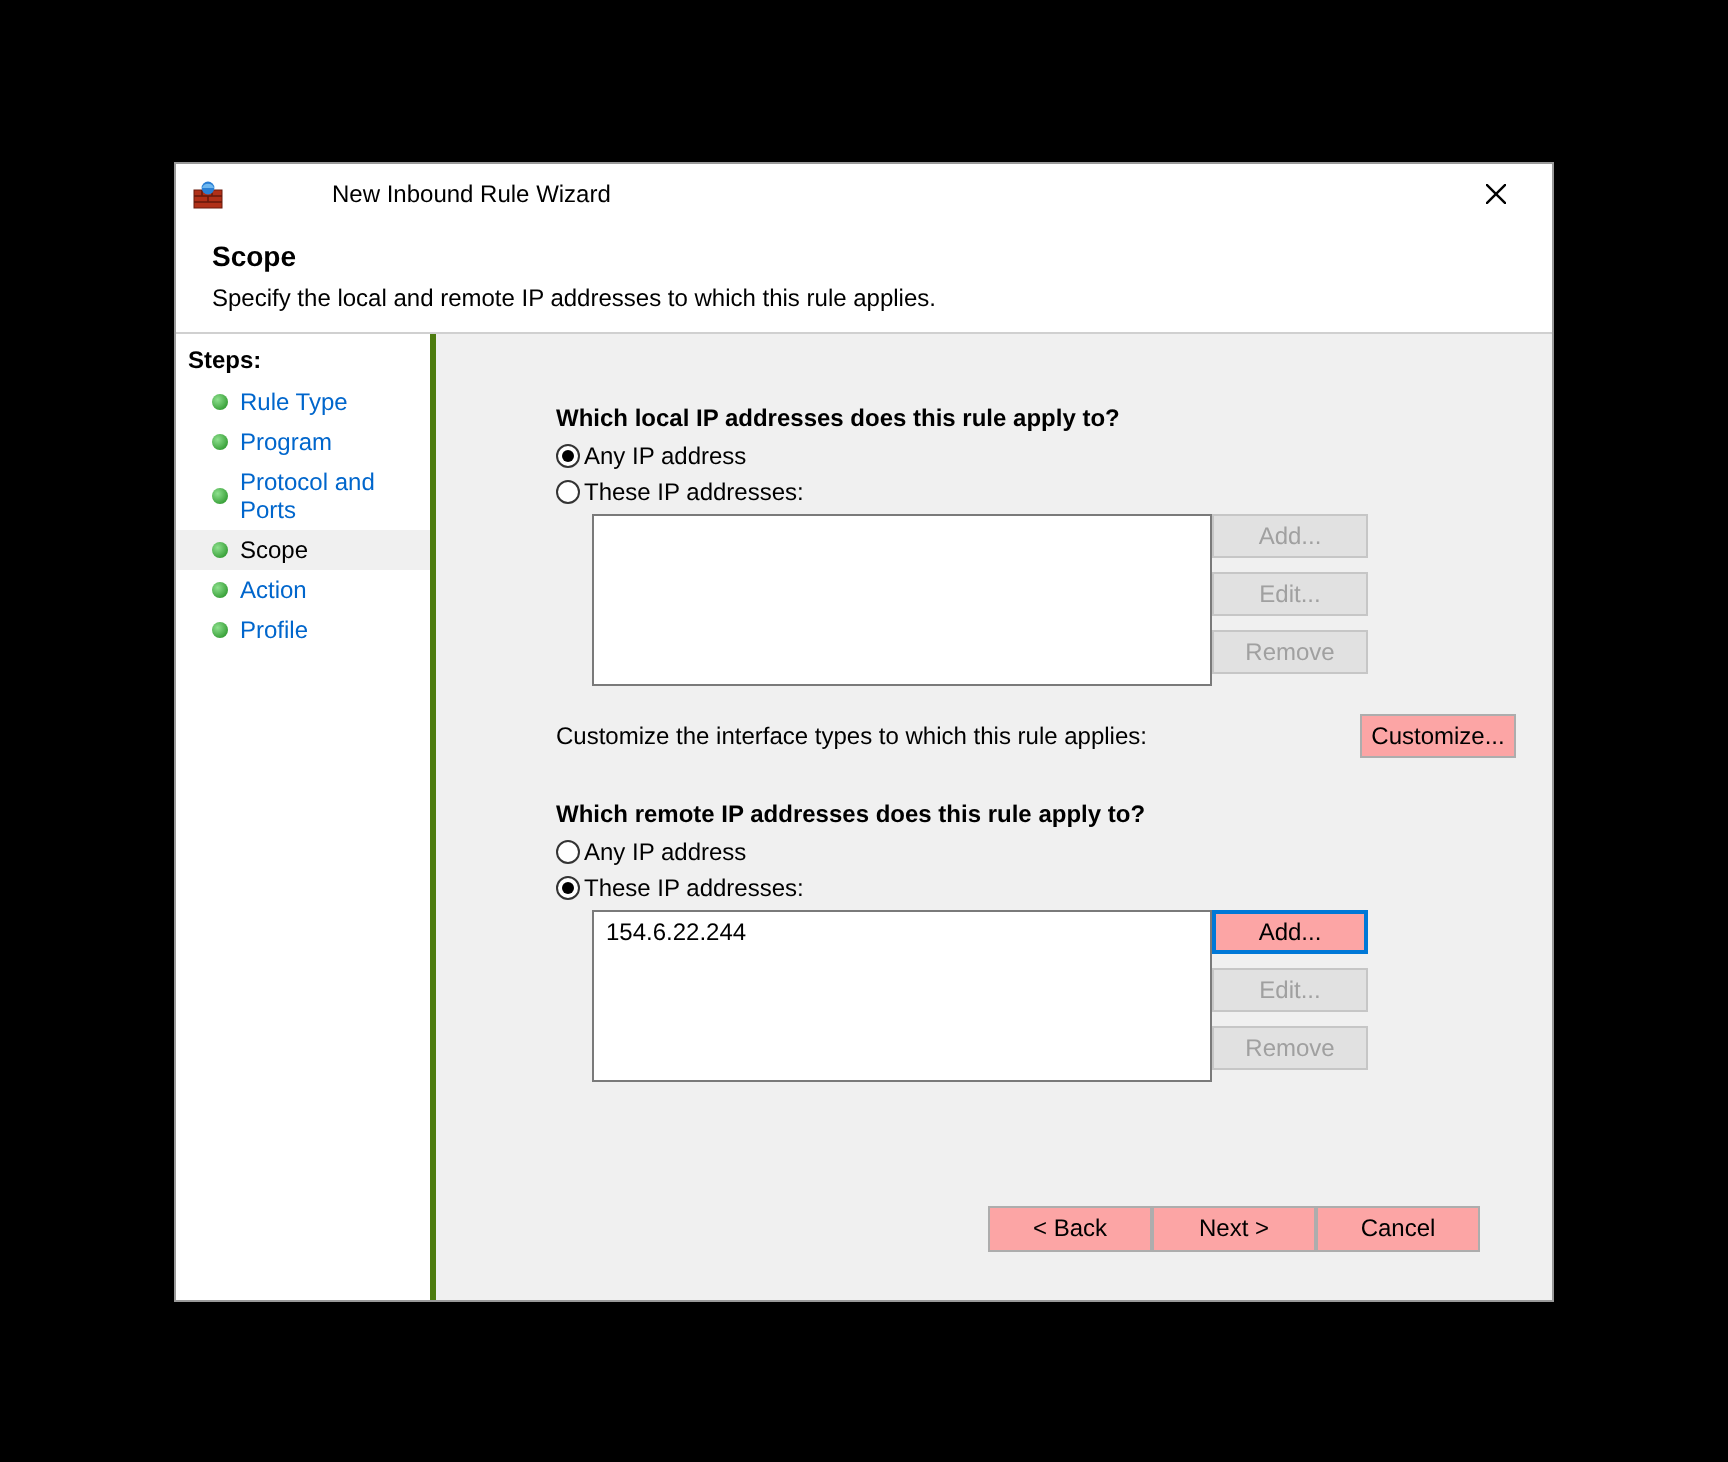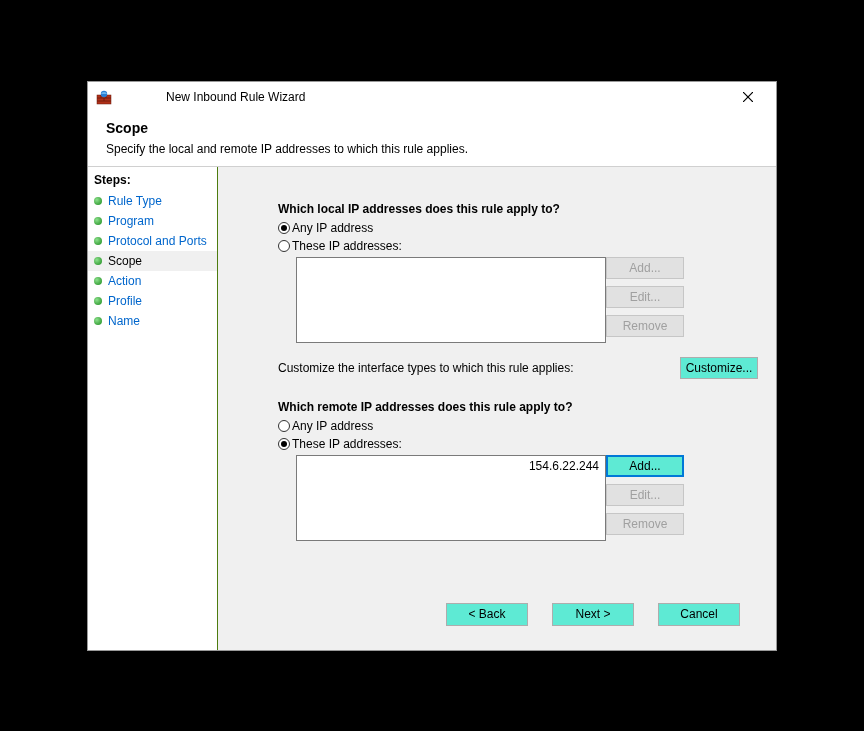--- a/index.html
+++ b/index.html
@@ -50,33 +50,33 @@
     .body {
       flex: 1;
       display: flex;
       border-top: 1px solid #d0d0d0;
       background: #f0f0f0;
       min-height: 0;
     }
     .sidebar {
       width: 130px;
       background: #fff;
-      border-right: 1px solid #4d7c0f;
+      border-right: 3px solid #4d7c0f;
       padding: 0;
     }
     .sidebar .steps-header {
       font-weight: bold;
       font-size: 12px;
       padding: 6px 6px 4px 6px;
       display: block;
     }
     .step-item {
       display: flex;
       align-items: center;
-      padding: 3px 6px;
+      padding: 3px 18px;
       font-size: 12px;
       cursor: pointer;
       gap: 6px;
     }
     .step-item .bullet {
       width: 8px; height: 8px;
       border-radius: 50%;
       background: radial-gradient(circle at 35% 35%, #8ee08e, #1a8a1a);
       flex-shrink: 0;
     }
@@ -127,21 +127,21 @@
       font-size: 12px;
       padding: 2px 4px;
       overflow: auto;
     }
     .listbox.disabled { color: #666; }
     .btn-stack { display: flex; flex-direction: column; gap: 7px; }
     .btn {
       width: 78px;
       height: 22px;
       font-size: 12px;
-      background: #5eead4;
+      background: #fca5a5;
       border: 1px solid #adadad;
       cursor: pointer;
       text-align: center;
       line-height: 20px;
       padding: 0;
     }
     .btn:disabled, .btn.disabled {
       color: #a0a0a0;
       cursor: default;
       background: #e1e1e1;
@@ -155,25 +155,25 @@
       display: flex;
       align-items: center;
       justify-content: space-between;
       font-size: 12px;
       margin: 6px 0 10px 0;
     }
     .customize-row .btn { width: 78px; }
     .footer {
       display: flex;
       justify-content: flex-end;
-      gap: 24px;
+      gap: 0;
       padding: 12px 18px 14px 0;
     }
     .footer .btn { width: 82px; height: 23px; line-height: 21px; }
-    .list-entry { padding: 1px 2px; text-align: right; }
+    .list-entry { padding: 1px 2px; }
   </style>
 </head>
 <body>
 
 <div class="window">
   <div class="titlebar">
     <span class="icon">
       <svg width="16" height="16" viewBox="0 0 16 16">
         <rect x="1" y="6" width="14" height="9" fill="#b03018" stroke="#6a1a0c" stroke-width="0.5"></rect>
         <line x1="1" y1="9" x2="15" y2="9" stroke="#6a1a0c" stroke-width="0.8"></line>
@@ -220,24 +220,20 @@
             <span class="step-label">Scope</span>
           </div>
           <div class="step-item">
             <span class="bullet"></span>
             <span class="step-label">Action</span>
           </div>
           <div class="step-item">
             <span class="bullet"></span>
             <span class="step-label">Profile</span>
           </div>
-          <div class="step-item">
-            <span class="bullet"></span>
-            <span class="step-label">Name</span>
-          </div>
         </div>
     </div>
 
     <div class="content">
       <div class="content-inner">
 
       <div class="section">
         <div class="q">Which local IP addresses does this rule apply to?</div>
         <div class="radio-row">
           <span id="local-any-radio" class="radio selected"></span>

